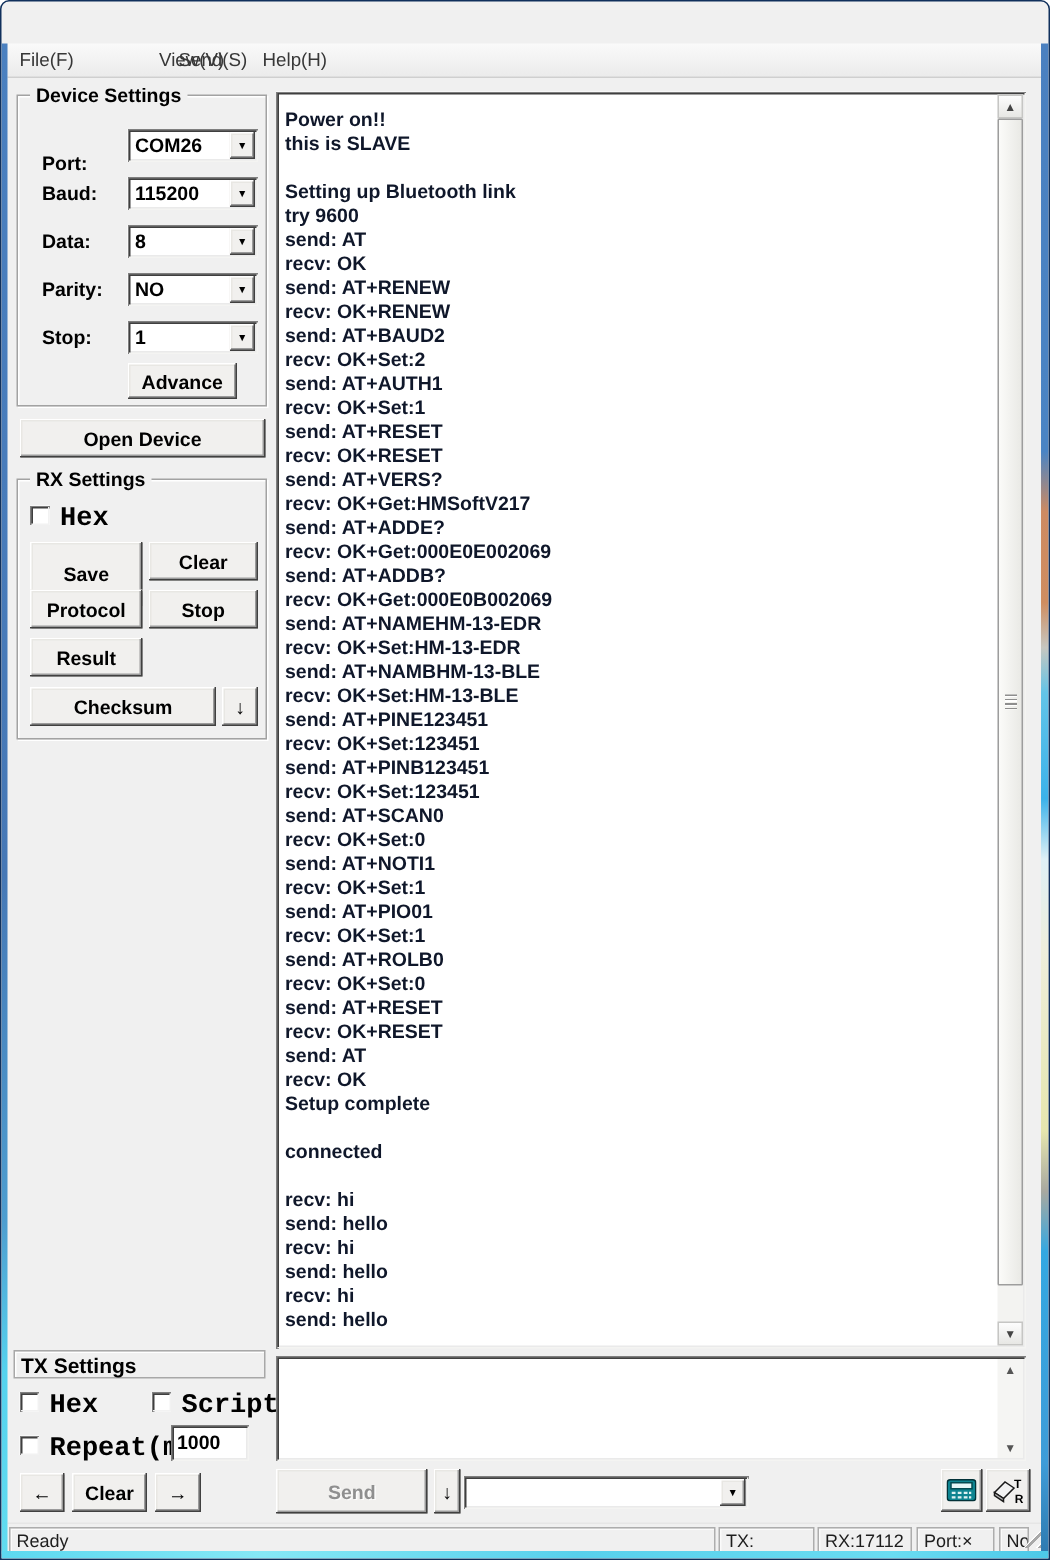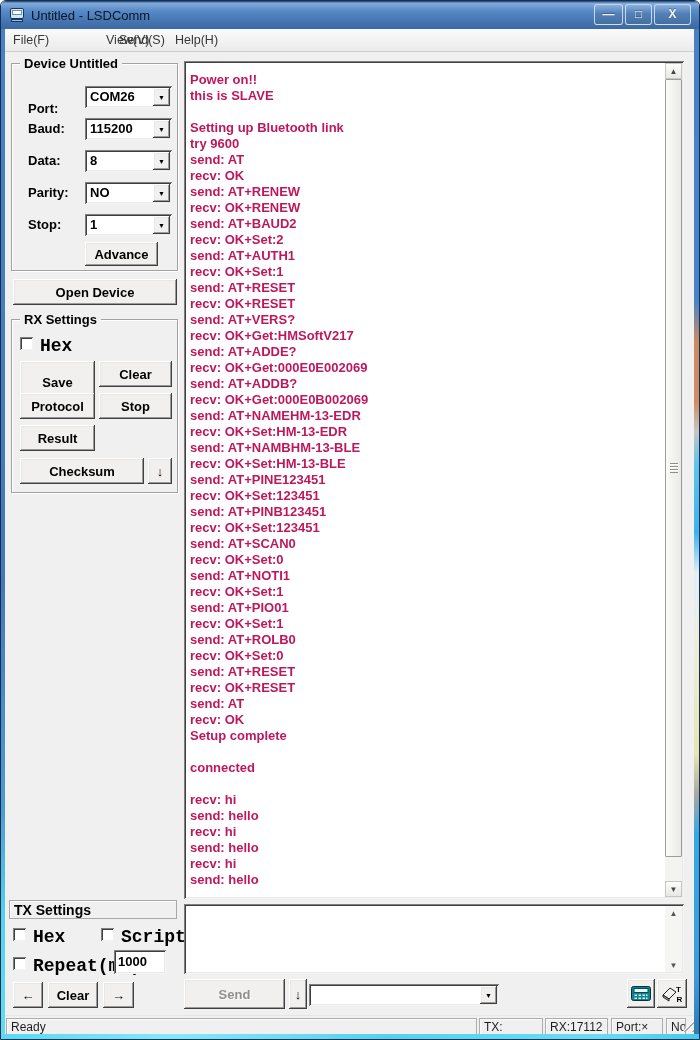--- a/index.html
+++ b/index.html
@@ -50,21 +50,21 @@
   .combo { position:absolute; }
   .combo-value { position:absolute; left:5px; top:3px; font-size:13px; font-weight:bold; white-space:nowrap; }
   .combo-btn { position:absolute; top:2px; right:2px; bottom:2px; width:17px;
     display:flex; align-items:center; justify-content:center; font-size:7px; color:#000; }
   .checkbox { position:absolute; width:13px; height:13px; background:#fff;
     box-shadow: inset 1px 1px 0 #7f7f7f, inset -1px -1px 0 #f2f2f2, inset 2px 2px 0 #3f3f3f; }
   .cb-label { position:absolute; font-size:18px; font-weight:bold; white-space:nowrap;font-family:Liberation Mono, monospace; }
   
   .terminal { position:absolute; left:183px; top:60px; width:500px; height:838px; }
   .terminal pre { position:absolute; left:6px; top:11px; font-family:"Liberation Sans",sans-serif;
-    font-weight:bold; font-size:13px; line-height:16px; color:#be185d; white-space:pre; }
+    font-weight:bold; font-size:13px; line-height:16px; color:#0f172a; white-space:pre; }
   .vscroll { position:absolute; top:2px; right:2px; bottom:2px; width:17px; background:#f3f3f1; }
   .scroll-arrow { position:absolute; left:0; width:17px; height:16px;
     background:linear-gradient(#fdfdfd,#e7e7e4); border:1px solid #c6c6c4; color:#444;
     font-size:8px; display:flex; align-items:center; justify-content:center; }
   .scroll-thumb { position:absolute; left:0; width:17px;
     background:linear-gradient(90deg,#fbfbf9,#e9e9e5); border:1px solid #9d9d9d; border-radius:1px; }
   .thumb-grip { position:absolute; left:4px; top:50%; margin-top:-5px; width:8px; height:10px;
     background:repeating-linear-gradient(180deg,#8e8e8e 0 1px,#ffffff 1px 2px,rgba(0,0,0,0) 2px 3px); }
   .mini-scroll { position:absolute; top:2px; right:2px; bottom:2px; width:17px; background:#f5f5f3; }
   .mini-arrow { position:absolute; left:0; width:17px; height:14px; color:#555;
@@ -82,41 +82,30 @@
   .grip { position:absolute; right:1px; top:3px; width:13px; height:13px;
     background:repeating-linear-gradient(135deg, rgba(0,0,0,0) 0 3px, #ffffff 3px 4px, #a8a8a8 4px 6px);
     clip-path:polygon(100% 0, 0 100%, 100% 100%); }
   svg text { font-family:"Liberation Sans",sans-serif; }
 </style>
 </head>
 <body>
 
 <div class="window">
 
-  <div class="titlebar">
-    <svg style="position:absolute;left:8px;top:6px;" width="16" height="16" viewBox="0 0 16 16">
-      <rect x="1.5" y="1.5" width="13" height="10" rx="1.5" fill="#cfe6f8" stroke="#16365e"></rect>
-      <rect x="3.5" y="3.5" width="9" height="4" fill="#ffffff" stroke="#6a8fb6"></rect>
-      <rect x="2.5" y="12.5" width="11" height="2" fill="#9cc2e4" stroke="#16365e"></rect>
-    </svg>
-    <div class="title-text">Untitled - LSDComm</div>
-    <div class="winbtn" style="left:593px;width:29px;">—</div>
-    <div class="winbtn" style="left:624px;width:27px;">□</div>
-    <div class="winbtn" style="left:653px;width:37px;">X</div>
-  </div>
 
   <div class="menubar">
     <span class="menuitem" style="left:8px;">File(F)</span>
     <span class="menuitem" style="left:58px;margin-left:43px;">View(V)</span>
     <span class="menuitem" style="left:114px;">Send(S)</span>
     <span class="menuitem" style="left:170px;">Help(H)</span>
   </div>
 
   <div class="groupbox" style="left:10px;top:62px;width:167px;height:208px;">
-    <span class="legend">Device Untitled</span>
+    <span class="legend">Device Settings</span>
 
     <span class="field-label" style="left:16px;top:37px;">Port:</span>
     <div class="combo sunken" style="left:73px;top:22px;width:87px;height:22px;">
       <span class="combo-value">COM26</span>
       <div class="combo-btn raised">▼</div>
     </div>
 
     <span class="field-label" style="left:16px;top:57px;">Baud:</span>
     <div class="combo sunken" style="left:73px;top:54px;width:87px;height:22px;">
       <span class="combo-value">115200</span>

